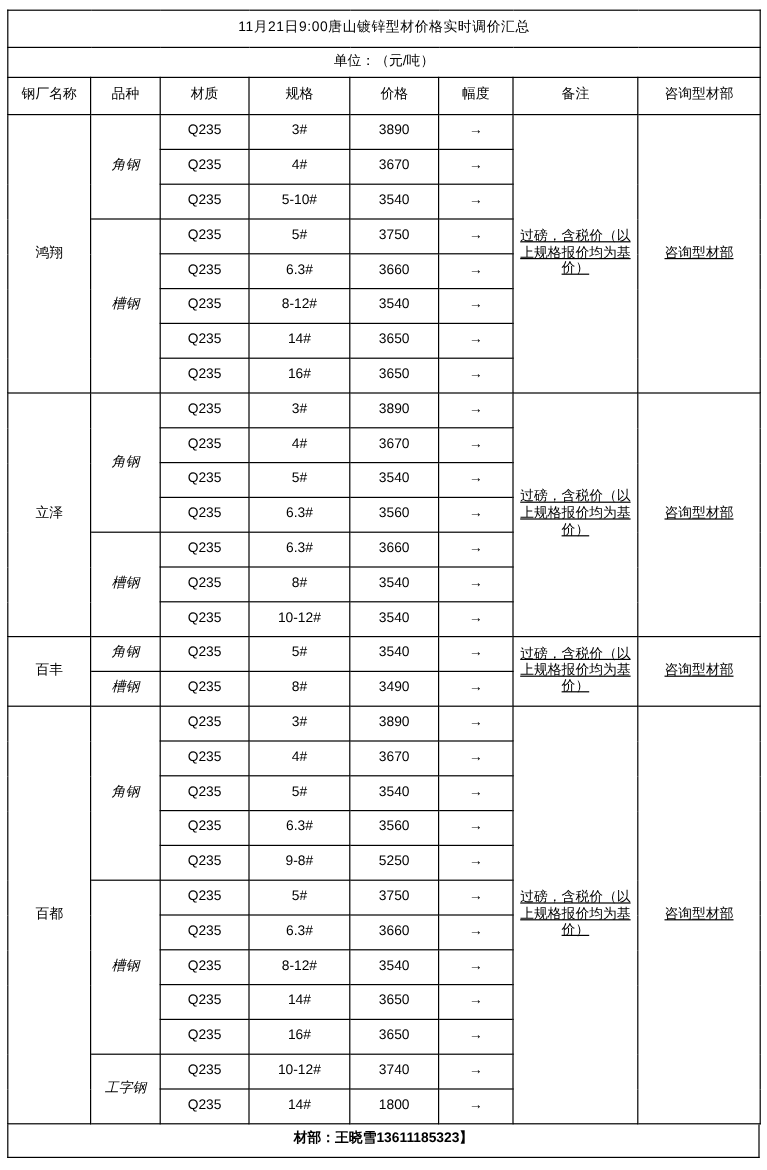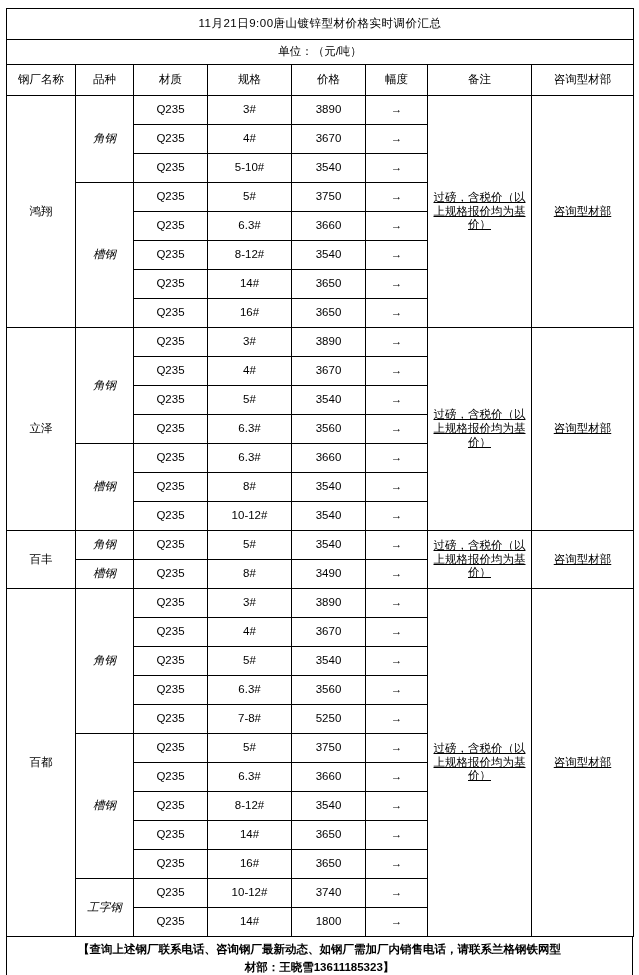--- a/index.html
+++ b/index.html
@@ -261,21 +261,21 @@
           <td class="arrow">→</td>
         </tr>
         <tr class="data">
           <td>Q235</td>
           <td>6.3#</td>
           <td>3560</td>
           <td class="arrow">→</td>
         </tr>
         <tr class="data">
           <td>Q235</td>
-          <td>7-8#</td>
+          <td>9-8#</td>
           <td>5250</td>
           <td class="arrow">→</td>
         </tr>
         <tr class="data">
           <td rowspan="5" class="cat-cell">槽钢</td>
           <td>Q235</td>
           <td>5#</td>
           <td>3750</td>
           <td class="arrow">→</td>
         </tr>
@@ -312,16 +312,15 @@
         </tr>
         <tr class="data">
           <td>Q235</td>
           <td>14#</td>
           <td>1800</td>
           <td class="arrow">→</td>
         </tr>
       </tbody>
   </table>
   <div class="footer">
-    <div>【查询上述钢厂联系电话、咨询钢厂最新动态、如钢厂需加厂内销售电话，请联系兰格钢铁网型</div>
     <div>材部：王晓雪13611185323】</div>
   </div>
 </div>
 
 </body></html>

